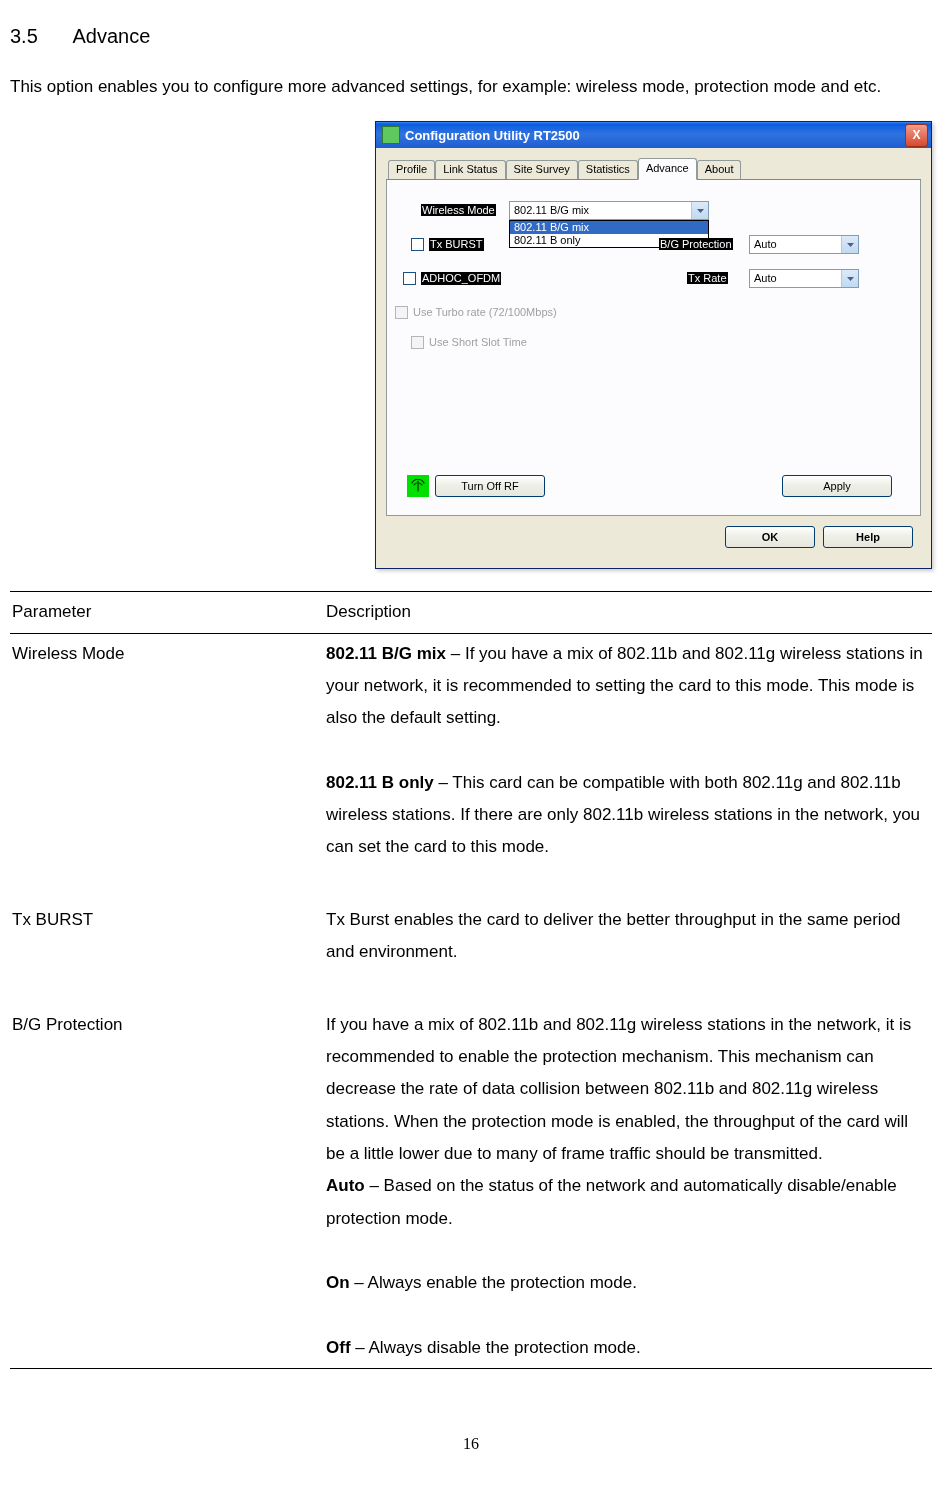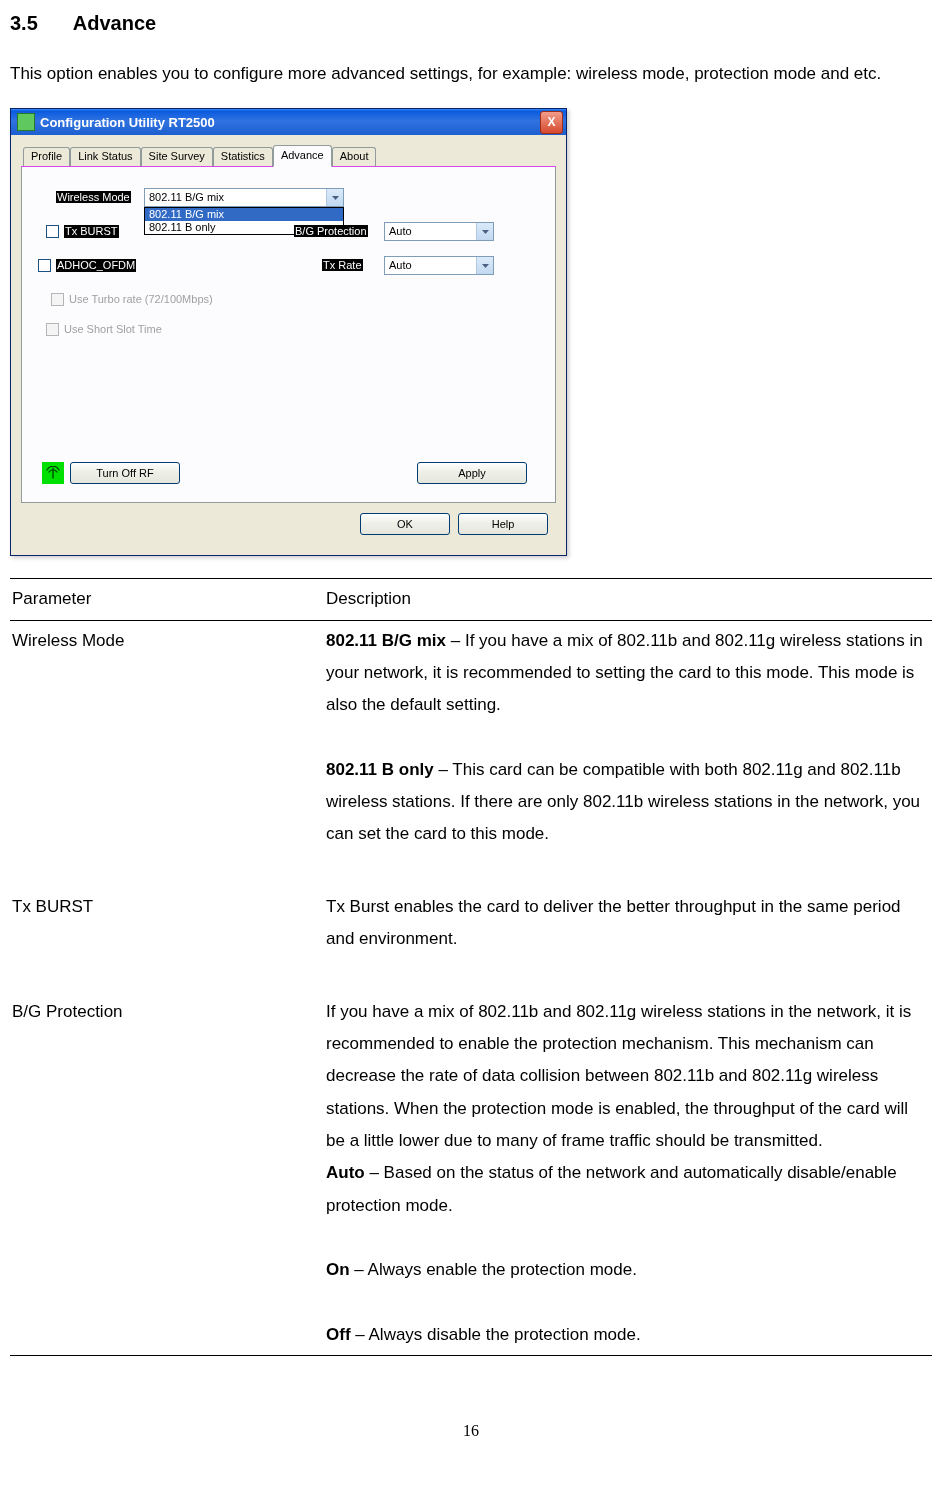--- a/index.html
+++ b/index.html
@@ -9,32 +9,32 @@
     font-size: 17px;
     background: #fff;
     color: #000;
     width: 942px;
     line-height: 1.9;
   }
   .page {
     padding: 0 10px;
   }
   .heading {
-    font-weight: bold;
+    font-weight: normal;
     font-size: 20px;
-    margin-top: 4px;
+    margin-top: 17px;
     margin-bottom: 16px;
   }
   .heading-num { display:inline-block; width: 58px; }
   .intro { margin-bottom: 18px; line-height: 1.9; }
 
   
   .shot-wrap {
     display: flex;
-    justify-content: flex-start;
+    justify-content: flex-end;
     margin-bottom: 22px;
   }
   .dialog {
     width: 555px;
     font-family: Tahoma, Arial, sans-serif;
     font-size: 11px;
     border: 1px solid #0a246a;
     background: #ece9d8;
     box-shadow: 2px 2px 4px rgba(0,0,0,0.2);
     line-height: 1.2;
@@ -183,20 +183,21 @@
     background: #00e000;
     display: inline-flex; align-items: center; justify-content: center;
     color: #003300;
     font-weight: bold;
   }
   .dlg-buttons {
     display: flex;
     justify-content: flex-end;
     gap: 8px;
     padding: 10px 8px 10px 0;
+    font-weight: bold;
   }
 
   
   .param-table {
     width: 100%;
     border-collapse: collapse;
     margin-top: 4px;
   }
   .param-table td, .param-table th {
     text-align: left;
@@ -313,21 +314,21 @@
             <div class="combo" style="width:110px;">
               <div class="combo-text">Auto</div>
               <div class="combo-btn">
                 <svg width="7" height="4" viewBox="0 0 7 4">
                     <path d="M0 0h7L3.5 4z" fill="#4d6185"></path>
                   </svg>
               </div>
             </div>
           </div>
 
-          <div class="fld" style="left:29px; top:126px;">
+          <div class="fld" style="left:8px; top:126px;">
             <label class="chk disabled">
               <span class="chkbox"></span>
               <span class="chktxt">Use Turbo rate (72/100Mbps)</span>
             </label>
           </div>
 
           <div class="fld" style="left:24px; top:156px;">
             <label class="chk disabled">
               <span class="chkbox"></span>
               <span class="chktxt">Use Short Slot Time</span>

